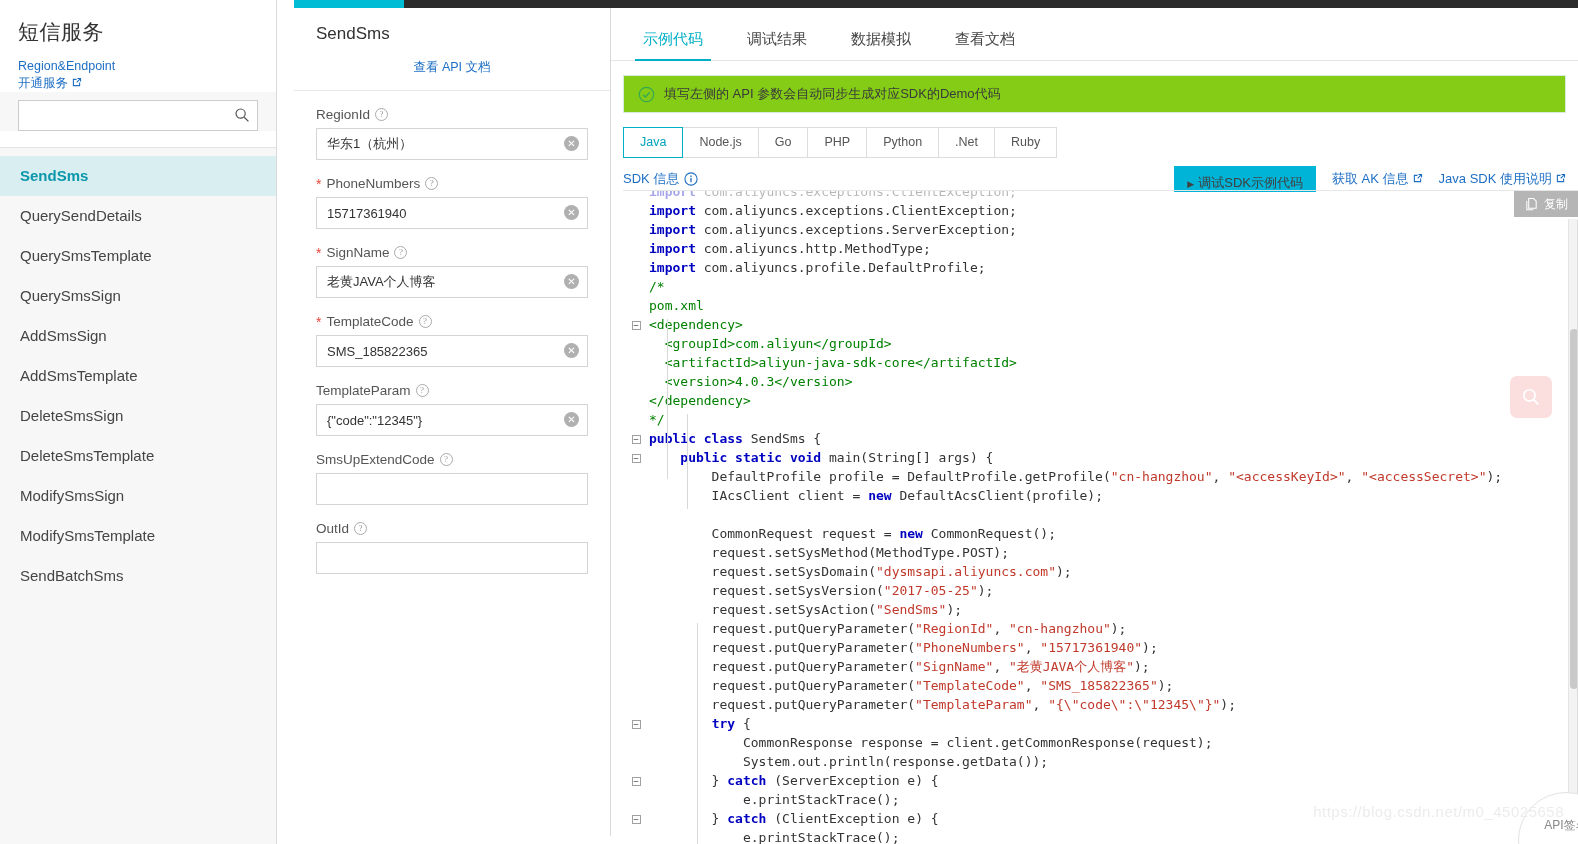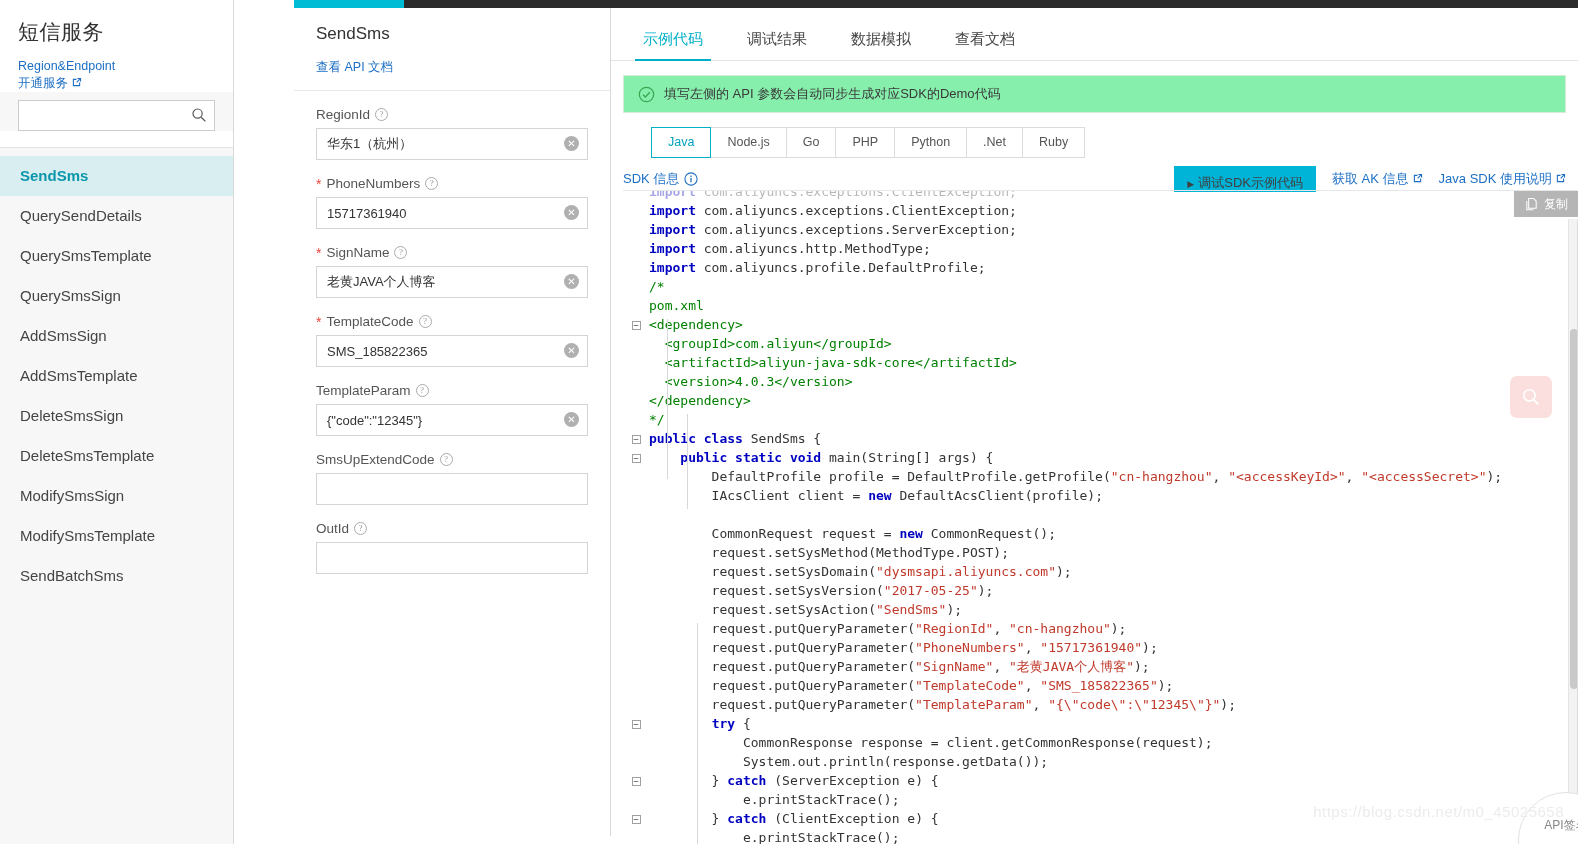--- a/index.html
+++ b/index.html
@@ -14,21 +14,21 @@
   }
   #app { position: relative; width: 1578px; height: 844px; overflow: hidden; }
 
   
   .topbar { position: absolute; left: 294px; top: 0; width: 1284px; height: 8px;
             background: #2b2b2b; }
   .topbar-accent { position: absolute; left: 0; top: 0; width: 110px; height: 8px;
             background: #00bcd4; }
 
   
-  .sidebar { position: absolute; left: 0; top: 0; width: 234px; height: 844px;
+  .sidebar { position: absolute; left: 0; top: 0; width: 277px; height: 844px;
              background: #f7f7f7; border-right: 1px solid #d9d9d9; }
   .sidebar-head { padding: 18px 18px 0 18px; background: #fff; }
   .sidebar-title { font-size: 21px; color: #333; font-weight: 400; letter-spacing: .5px; }
   .sidebar-links { text-align: left; margin-top: 12px; line-height: 17px; }
   .sidebar-links a { color: #1e6fc4; font-size: 12.5px; text-decoration: none; display: block; }
   .ext-icon { display: inline-block; vertical-align: -1px; margin-left: 3px; }
   .search-wrap { margin: 8px 18px 0 18px; position: relative; background: #fff; }
   .search-box { width: 100%; height: 31px; border: 1px solid #ccc; background: #fff;
                 padding: 0 30px 0 8px; font-size: 13px; outline: none; color: #333;
                 font-family: inherit; }
@@ -39,21 +39,21 @@
   .menu { padding-top: 8px; }
   .menu-item { height: 40px; line-height: 40px; padding-left: 20px; font-size: 15px;
                color: #444; cursor: pointer; }
   .menu-item.active { background: #d9eef0; color: #0b97ab; font-weight: bold; }
 
   
   .formpanel { position: absolute; left: 294px; top: 8px; width: 317px; height: 828px;
                background: #fff; border-right: 1px solid #d9d9d9; overflow: hidden; }
   .form-head { padding: 16px 22px 14px 22px; border-bottom: 1px solid #e8e8e8; }
   .form-title { font-size: 17px; color: #333; }
-  .form-doc { text-align: left; margin-top: 13px; }
+  .form-doc { text-align: center; margin-top: 13px; }
   .form-doc a { color: #1e6fc4; font-size: 12.5px; text-decoration: none; }
   .form-body { padding: 16px 22px 0 22px; }
   .field { margin-bottom: 16px; }
   .flabel { font-size: 13.5px; color: #555; margin-bottom: 6px; display: flex;
             align-items: center; gap: 5px; }
   .req { color: #e8453c; font-size: 14px; line-height: 1; }
   .qmark { display: inline-block; width: 13px; height: 13px; border: 1px solid #aaa;
            border-radius: 50%; color: #999; font-size: 9px; line-height: 11px;
            text-align: center; font-family: "Liberation Serif", serif; }
   .inputrow { position: relative; }
@@ -69,31 +69,31 @@
   .rightpanel { position: absolute; left: 611px; top: 8px; width: 967px; height: 836px;
                 background: #fff; overflow: hidden; }
   .tabs { display: flex; border-bottom: 1px solid #e4e4e4; padding-left: 10px;
           height: 53px; align-items: flex-end; }
   .tab { padding: 0 22px 11px 22px; font-size: 15px; color: #444; cursor: pointer;
          position: relative; font-family: Liberation Mono, monospace; }
   .tab.active { color: #00b0c7; }
   .tab.active::after { content: ""; position: absolute; left: 14px; right: 14px;
                        bottom: -1px; height: 2px; background: #00b0c7; }
 
-  .notice { margin: 14px 12px 0 12px; background: #86efac; border: 1px solid #d6ecd8;
+  .notice { margin: 14px 12px 0 12px; background: #84cc16; border: 1px solid #d6ecd8;
             height: 38px; display: flex; align-items: center; padding-left: 14px;
             gap: 9px; }
   .check-ico { width: 17px; height: 17px; flex: 0 0 17px; }
   .notice-text { font-size: 13px; color: #3a3a3a; }
 
   .langrow { margin: 14px 12px 0 12px; display: flex; }
   .lang { height: 31px; line-height: 29px; padding: 0 16px; border: 1px solid #dcdcdc;
           border-left: none; font-size: 12.5px; color: #555; background: #fff;
           cursor: pointer; }
-  .lang:first-child { border-left: 1px solid #dcdcdc; margin-left: 28px; }
+  .lang:first-child { border-left: 1px solid #dcdcdc; }
   .lang.active { border: 1px solid #00b0c7; color: #00a3bb; position: relative; z-index: 2; }
 
   .sdkrow { margin: 8px 12px 0 12px; display: flex; align-items: center; }
   .sdk-label { font-size: 13px; color: #1e6fc4; display: flex; align-items: center; gap: 5px; }
   .info-ico { width: 14px; height: 14px; }
   .sdk-actions { margin-left: auto; display: flex; align-items: center; gap: 16px; }
   .btn-debug { background: #00b4d8; color: #404040; font-size: 13px; height: 26px;
                line-height: 26px; padding: 4px 13px; cursor: pointer; white-space: nowrap; }
   .tri { font-size: 9px; margin-right: 4px; }
   .linkish { color: #1e6fc4; font-size: 13px; text-decoration: none; white-space: nowrap;

